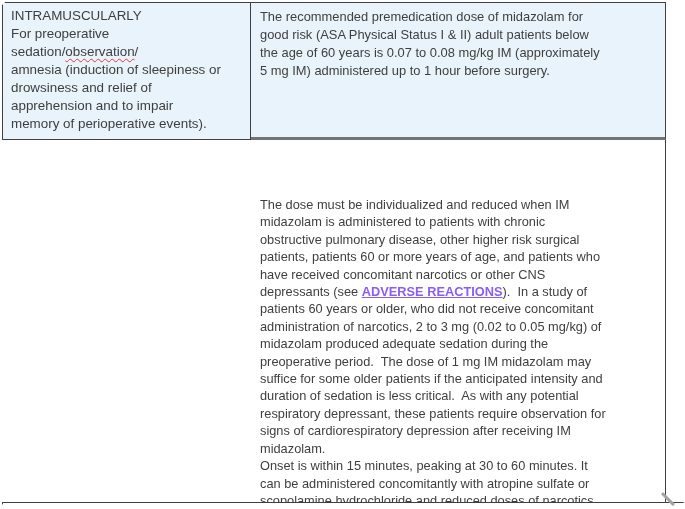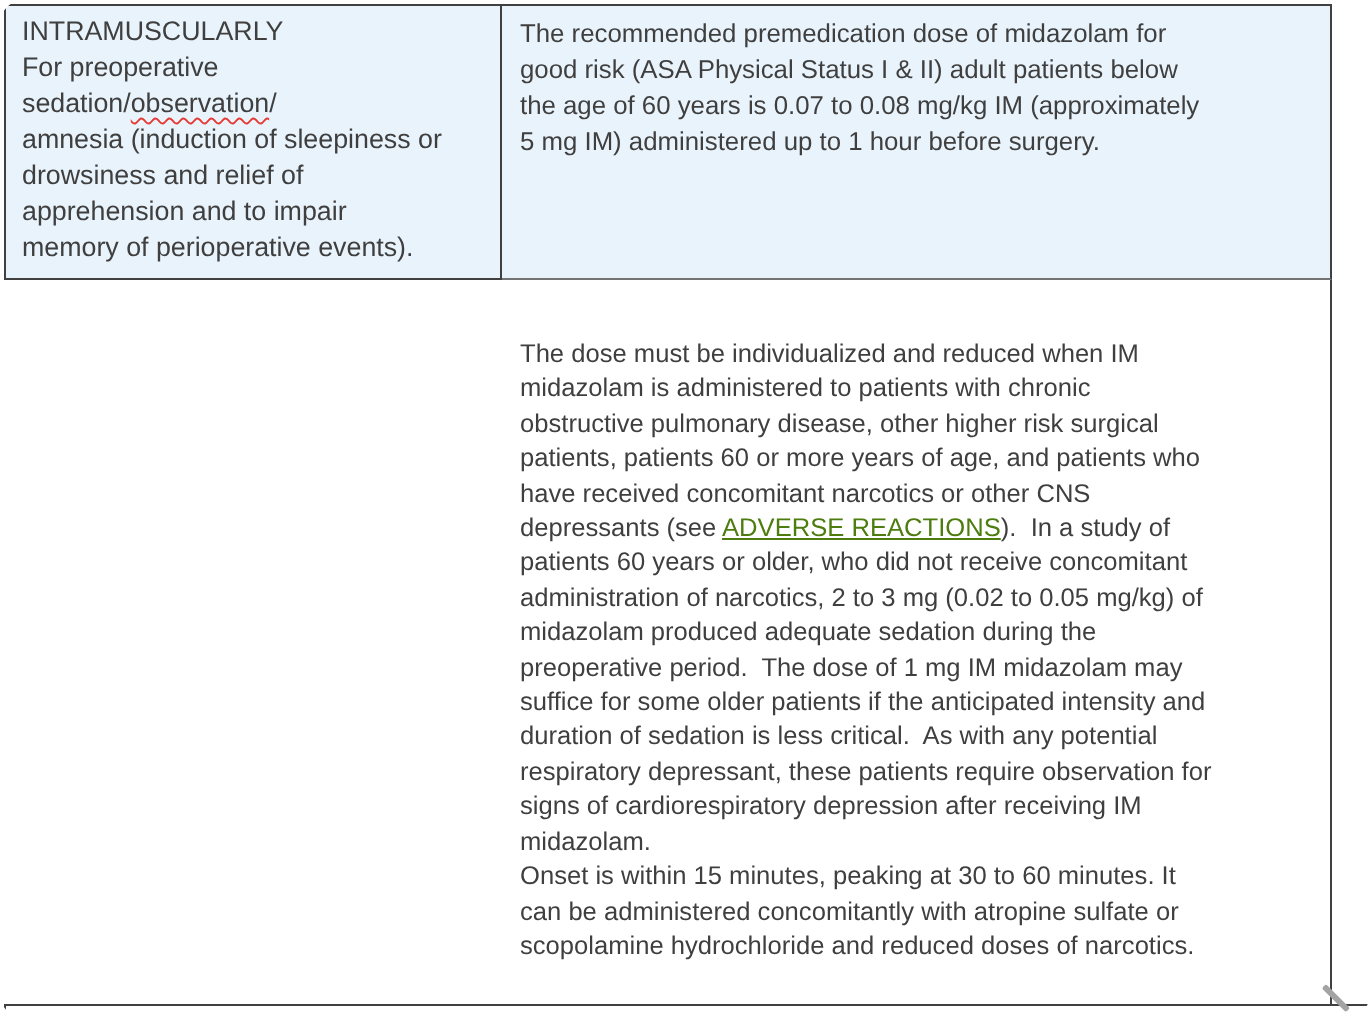--- a/index.html
+++ b/index.html
@@ -16,54 +16,54 @@
   }
   
   #r1c1 {
     left:2px; top:2px; width:249px; height:138px;
     background:#e9f3fb;
     border:1px solid #404040;
   }
   #r1c2 {
     left:251px; top:2px; width:415px; height:138px;
     background:#e9f3fb;
-    border-top:1px solid #404040; border-right:1px solid #404040; border-bottom:1px solid #737373;
+    border-top:1px solid #404040; border-right:1px solid #404040; border-bottom:3px solid #737373;
   }
   #r1c1 .txt { margin:4px 2px 0 8px; font-size:13.4px; line-height:18px; }
   #r1c2 .txt { margin:5px 4px 0 9px; font-size:12.9px; line-height:18px; }
   
   #r2c1 {
     left:2px; top:140px; width:249px; height:362px;
     background:#ffffff;
     border-left:1px solid #404040; border-right:1px solid #404040;
   }
   #r2c2 {
     left:251px; top:140px; width:415px; height:362px;
     background:#ffffff;
     border-right:1px solid #404040;
   }
   #r2c1 .txt { margin:44px 2px 0 8px; font-size:13.4px; line-height:17.4px; }
-  #r2c2 .txt { margin:28px 4px 0 9px; font-size:12.8px; line-height:17.4px; }
+  #r2c2 .txt { margin:56px 4px 0 9px; font-size:12.8px; line-height:17.4px; }
   
   #row3 {
     position:absolute; left:2px; top:502px; width:683px; height:7px;
     box-sizing:border-box; background:#ffffff;
     border-top:1px solid #404040; border-left:1px solid #404040;
   }
   
   .squiggle {
     text-decoration-line:underline;
     text-decoration-style:wavy;
     text-decoration-color:#e53935;
     text-decoration-thickness:1px;
     text-underline-offset:2px;
   }
   
   .doclink {
-    color:#4d7c0f; font-weight:normal; text-decoration:underline; cursor:pointer;
+    color:#8b5cf6; font-weight:bold; text-decoration:underline; cursor:pointer;
   }
   
   #resize-handle {
     position:absolute; left:663px; top:492px; width:17px; height:3px;
     background:#a3a3a3; transform:rotate(45deg); transform-origin:left top;
     border-radius:1px;
   }
 </style>
 </head>
 <body>

